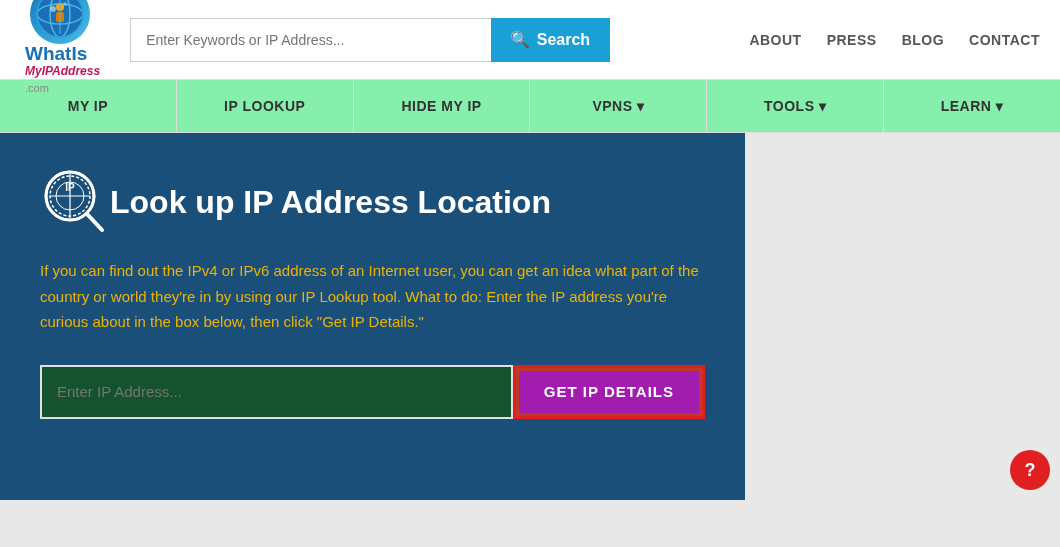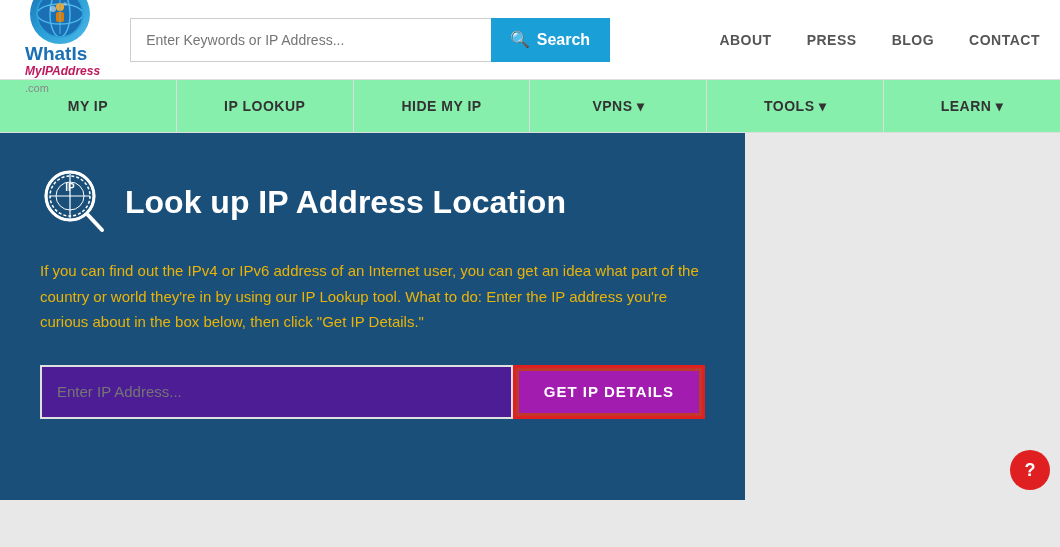--- a/index.html
+++ b/index.html
@@ -70,21 +70,21 @@
       height: 44px;
       display: flex;
       align-items: center;
       gap: 6px;
     }
 
     .header-nav {
       display: flex;
       align-items: center;
       margin-left: auto;
-      gap: 35px;
+      gap: 25px;
     }
     .header-nav a {
       color: #555;
       text-decoration: none;
       font-size: 14px;
       font-weight: 600;
       letter-spacing: 0.5px;
     }
 
     
@@ -117,21 +117,20 @@
       background: #1a4f7a;
       width: 745px;
       padding: 35px 40px;
       color: white;
       flex-shrink: 0;
     }
     .content-title-area {
       display: flex;
       align-items: center;
       margin-bottom: 20px;
-      gap: 15px;
       text-align: right;
     }
     .ip-magnify-icon {
       width: 70px;
       height: 70px;
       flex-shrink: 0;
     }
     .content-title {
       font-size: 32px;
       font-weight: bold;
@@ -148,21 +147,21 @@
       display: flex;
       height: 54px;
     }
     .ip-input {
       flex: 1;
       border: 2px solid #e0e0e0;
       padding: 0 15px;
       font-size: 15px;
       color: #aaa;
       outline: none;
-      background: #4c1d95;
+      background: #14532d;
     }
     .get-details-btn {
       background: #a21caf;
       color: white;
       border: 3px solid #c0392b;
       outline: 3px solid #e02020;
       padding: 0 25px;
       font-size: 15px;
       font-weight: bold;
       cursor: pointer;

